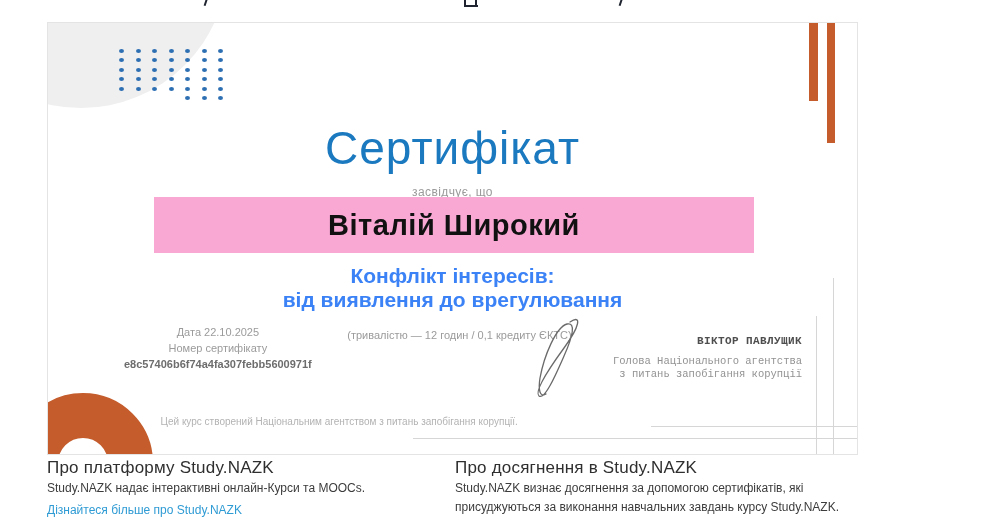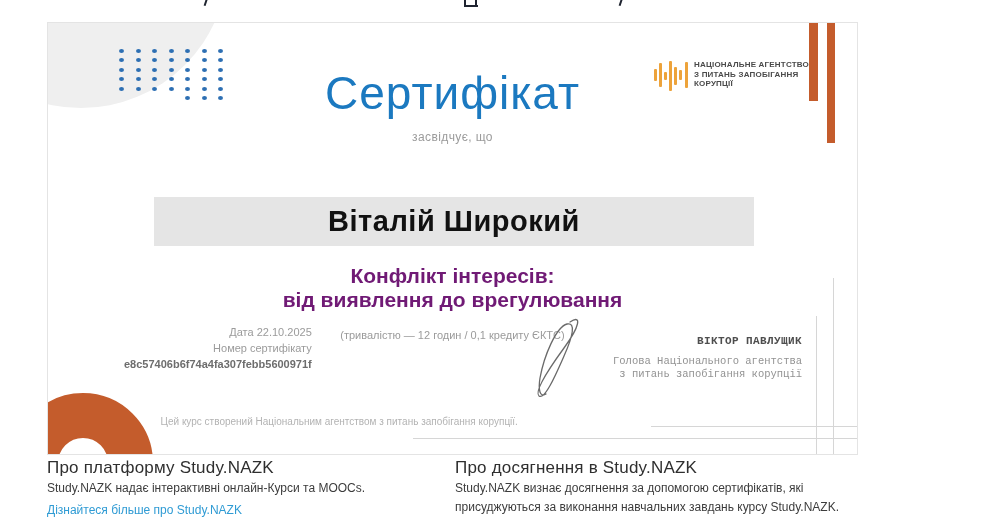--- a/index.html
+++ b/index.html
@@ -27,31 +27,31 @@
 
   
   .logo { position:absolute; left:606px; top:30px; width:200px; z-index:3; display:flex; }
   .logo-icon { position:relative; width:34px; height:44px; }
   .logo-icon i { position:absolute; width:3px; border-radius:1px; display:block; }
   .logo-text { margin-left:6px; padding-top:7px; font-size:8px; font-weight:bold;
     color:#4a4a4a; line-height:9.5px; letter-spacing:0.2px; }
 
   .content { position:absolute; left:0; top:0; width:100%; height:100%; z-index:4; text-align:center; }
 
-  .cert-title { margin-top:43px; font-size:46px; letter-spacing:1px; color:#1b79c0; }
+  .cert-title { margin-top:98px; font-size:46px; letter-spacing:1px; color:#1b79c0; }
   .certifies { margin-top:10px; font-size:12px; color:#9b9b9b; letter-spacing:0.4px; }
-  .name-bar { position:absolute; left:106px; top:174px; width:600px; height:49px;
-    background:#e5e5e5; display:flex; align-items:center; justify-content:center; }
+  .name-bar { position:absolute; left:106px; top:174px; width:600px; height:56px;
+    background:#f9a8d4; display:flex; align-items:center; justify-content:center; }
   .name-bar span { font-size:29px; font-weight:bold; color:#111111; letter-spacing:0.5px; }
   .completed { position:absolute; left:0; width:100%; top:221px; font-size:11px; color:#9b9b9b; }
   .course { position:absolute; left:0; width:100%; top:241px; font-size:21px; font-weight:bold;
-    color:#701a75; line-height:24px; }
-  .duration { position:absolute; left:0; width:100%; top:306px; font-size:11px; color:#9b9b9b; }
+    color:#3b82f6; line-height:24px; }
+  .duration { position:absolute; left:7px; width:100%; top:306px; font-size:11px; color:#9b9b9b; }
 
-  .meta { position:absolute; left:76px; top:303px; text-align:right; color:#9b9b9b; font-size:11px; }
+  .meta { position:absolute; left:76px; top:303px; text-align:center; color:#9b9b9b; font-size:11px; }
   .meta .num { color:#6d6d6d; font-weight:bold; }
   .meta div { margin-bottom:4px; }
 
   .sig { position:absolute; left:478px; top:293px; z-index:4; }
   .signer { position:absolute; left:565px; top:312px; text-align:right;font-family:Liberation Mono, monospace; }
   .signer-name { font-size:11px; font-weight:bold; color:#4e4e4e; letter-spacing:0.4px; }
   .signer-title { margin-top:8px; font-size:10.5px; color:#929292; line-height:13px; }
 
   .footer-note { position:absolute; left:0; width:72%; top:393px; font-size:10px; color:#b3b3b3; }
 
@@ -122,36 +122,20 @@
     <div class="bar-orange" id="obar1" style="left: 761px; top: 0px; width: 9px; height: 78px; background: rgb(196, 92, 44);"></div>
     <div class="bar-orange" id="obar2" style="left: 779px; top: 0px; width: 8px; height: 120px; background: rgb(196, 92, 44);"></div>
 
     <div class="thin-line" style="left:768px; top:293px; width:1px; height:140px;"></div>
     <div class="thin-line" style="left:785px; top:255px; width:1px; height:178px;"></div>
     <div class="thin-line" style="left:603px; top:403px; width:208px; height:1px;"></div>
     <div class="thin-line" style="left:365px; top:415px; width:446px; height:1px;"></div>
 
     <div class="arc" id="arc" style="border-color: rgb(196, 92, 44);"></div>
 
-    <div class="logo">
-      <div class="logo-icon" id="logo-icon">
-          <i style="left: 0px; top: 16px; height: 12px; background: rgb(237, 163, 59);"></i>
-          <i style="left: 5px; top: 10px; height: 24px; background: rgb(237, 163, 59);"></i>
-          <i style="left: 10px; top: 19px; height: 8px; background: rgb(237, 163, 59);"></i>
-          <i style="left: 15px; top: 8px; height: 30px; background: rgb(237, 163, 59);"></i>
-          <i style="left: 20px; top: 14px; height: 18px; background: rgb(237, 163, 59);"></i>
-          <i style="left: 25px; top: 17px; height: 10px; background: rgb(237, 163, 59);"></i>
-          <i style="left: 31px; top: 9px; height: 26px; background: rgb(237, 163, 59);"></i>
-        </div>
-      <div class="logo-text">
-        <div>НАЦІОНАЛЬНЕ АГЕНТСТВО</div>
-        <div>З ПИТАНЬ ЗАПОБІГАННЯ</div>
-        <div>КОРУПЦІЇ</div>
-      </div>
-    </div>
 
     <div class="content">
       <div class="cert-title" style="color: rgb(27, 121, 192);">Сертифікат</div>
       <div class="certifies">засвідчує, що</div>
 
       <div class="name-bar">
         <span>Віталій Широкий</span>
       </div>
 
 

